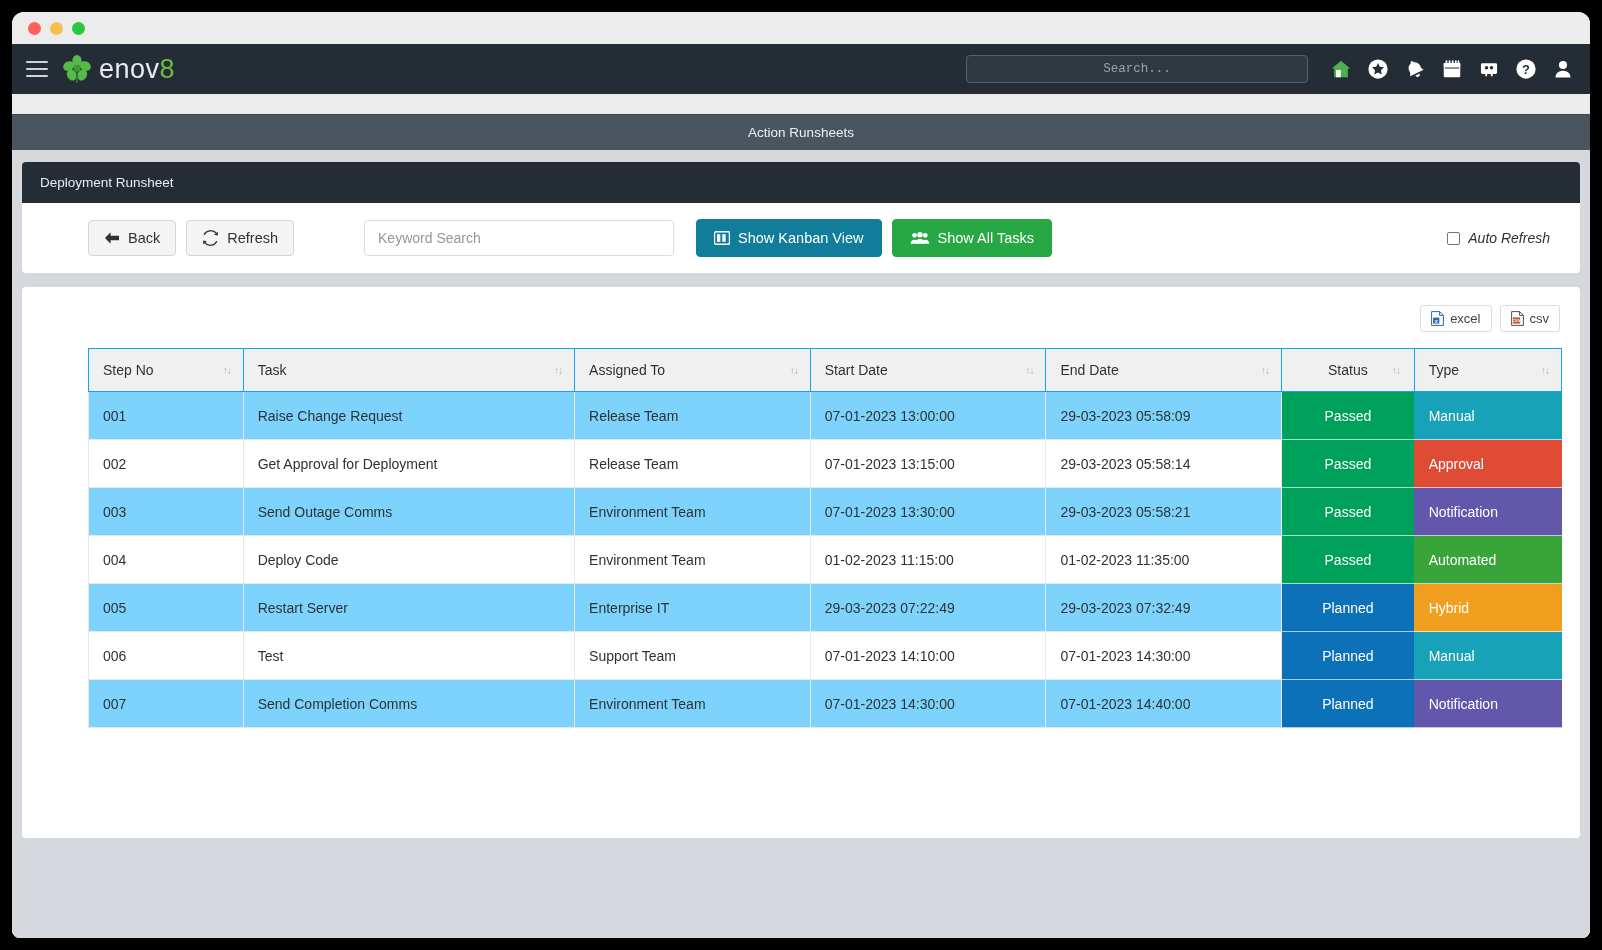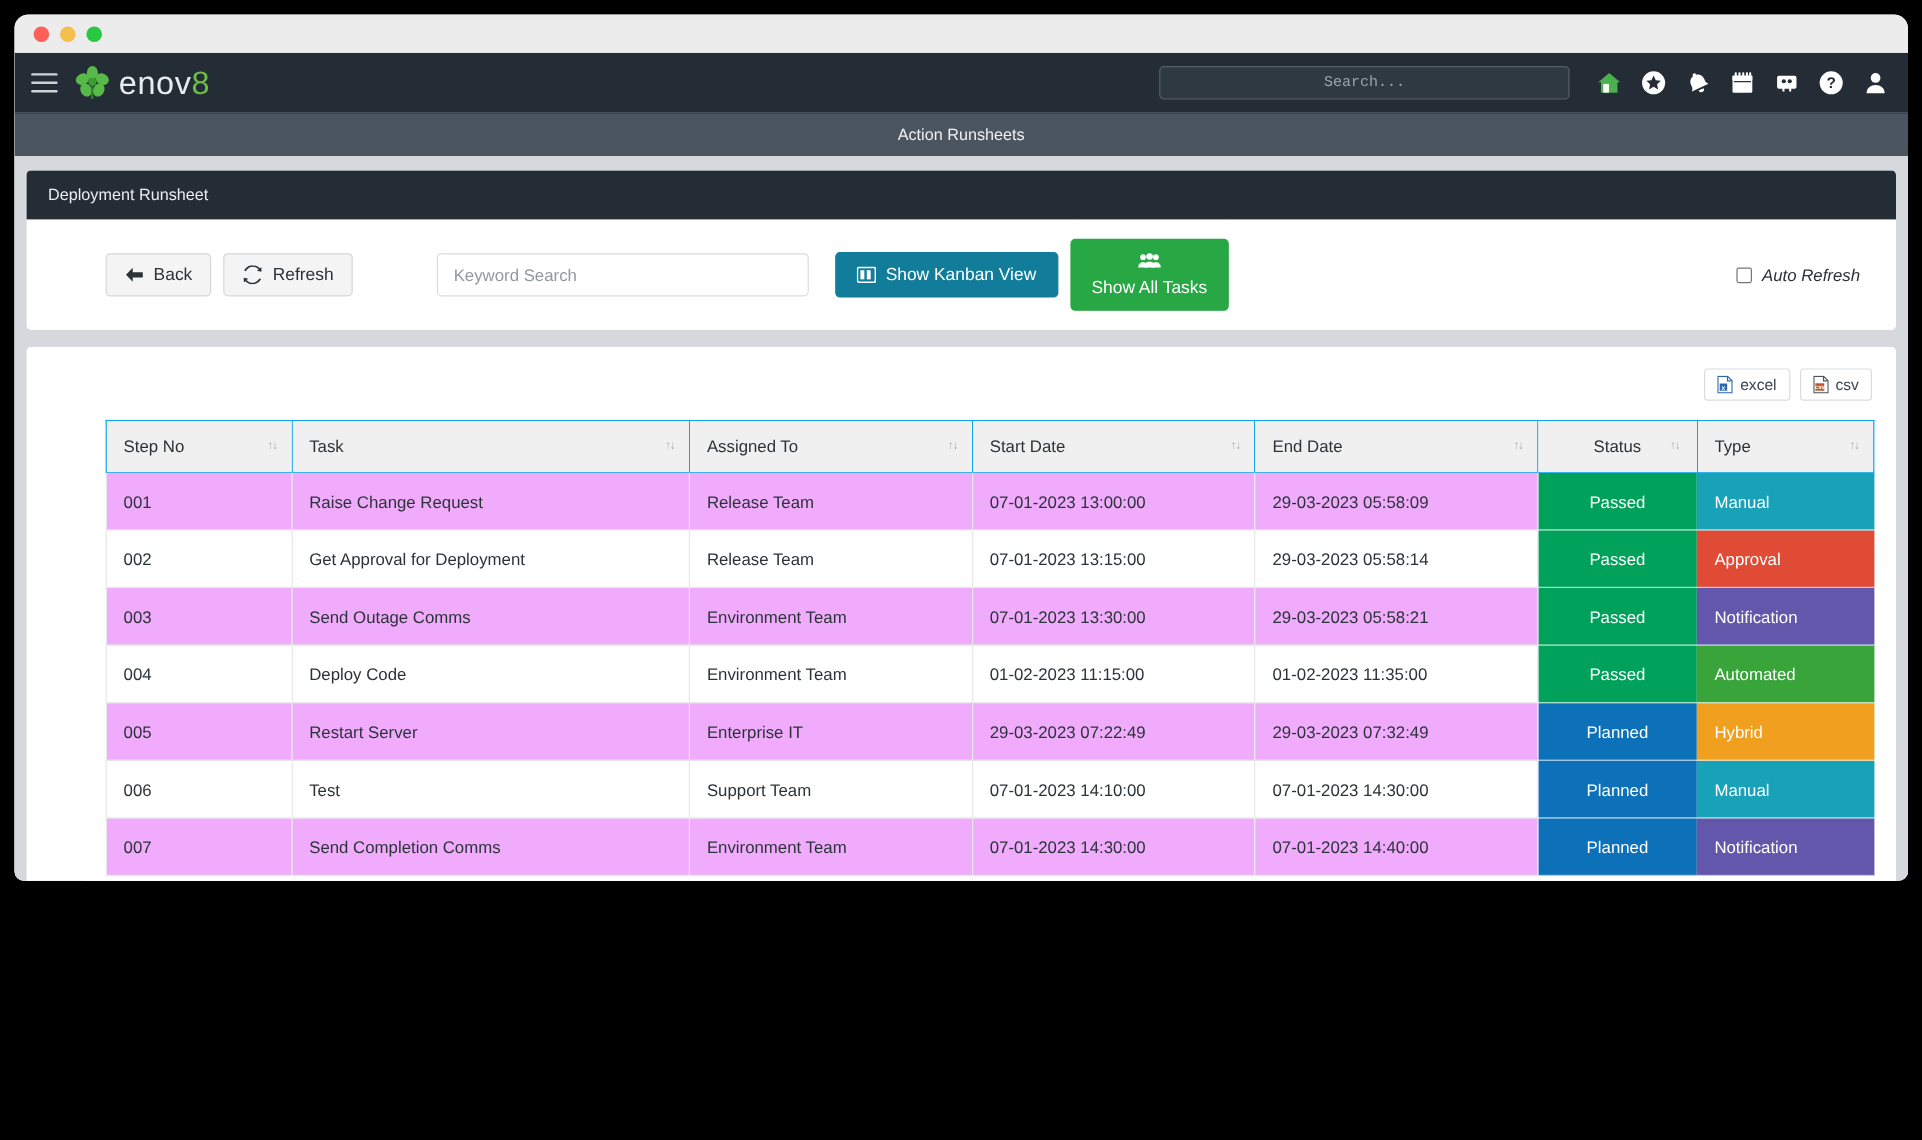--- a/index.html
+++ b/index.html
@@ -12,21 +12,21 @@
   #root {
     position: relative;
     width: 1602px; height: 950px;
     background: #000;
   }
 
   
   .window {
     position: absolute;
     left: 12px; top: 12px;
-    width: 1578px; height: 722px;
+    width: 1578px; height: 926px;
     background: #ececec;
     border-radius: 12px 12px 8px 8px;
     overflow: hidden;
     box-shadow: 0 2px 14px rgba(0,0,0,.5);
   }
   .titlebar {
     height: 32px;
     background: #ececec;
     display: flex; align-items: center;
     padding-left: 16px;
@@ -81,20 +81,21 @@
   .nav-icons .nicon { width: 22px; height: 22px; display: block; cursor: pointer; }
 
   
   .page-banner {
     height: 36px;
     background: #4b5560;
     color: #eef1f3;
     font-size: 13.5px;
     display: flex; align-items: center; justify-content: center;
     border-top: 1px solid #3a444d;
+    margin-top: 20px;
   }
 
   
   .content {
     background: #d5d9de;
     padding: 12px 10px 0 10px;
     height: 808px;
   }
 
   .panel { border-radius: 4px; overflow: hidden; margin-bottom: 14px; }
@@ -117,21 +118,21 @@
     font-size: 14.5px;
     border-radius: 4px;
     padding: 9px 15px;
     cursor: pointer;
     white-space: nowrap;
   }
   .btn-light {
     background: #f4f4f4; border: 1px solid #d6d6d6; color: #2b3338;
   }
   .btn-teal { background: #127d9a; border: 1px solid #127d9a; color: #fff; padding: 10px 17px; }
-  .btn-green { background: #28a745; border: 1px solid #28a745; color: #fff; padding: 10px 17px; flex-direction: column; }
+  .btn-green { background: #28a745; border: 1px solid #28a745; color: #fff; padding: 10px 17px; }
   .btn svg { display:block; }
 
   .kw-search {
     flex: 0 0 auto;
     width: 310px; height: 36px;
     margin-left: 60px; margin-right: 12px;
     border: 1px solid #d8dde1;
     border-radius: 4px;
     background: #fff;
     color: #9098a0;
@@ -178,21 +179,21 @@
   }
   thead th.center { text-align: center; }
   thead th.center .sorter { right: 14px; }
   tbody td {
     border: 1px solid #e8e8e8;
     font-size: 14px;
     color: #2b3338;
     padding: 15px 14px;
     height: 48px;
   }
-  tbody tr.odd td { background: #f0abfc; }
+  tbody tr.odd td { background: #7dd3fc; }
   tbody tr.even td { background: #fff; }
   td.badge-cell {
     color: #fff; text-align: center; border-color: transparent;
     border-top: 1px solid rgba(255,255,255,.65);
     border-bottom: 1px solid rgba(255,255,255,.65);
   }
   td.type-cell { text-align: left; }
   .table-tail { height: 110px; background:#fff;}
 </style>
 </head>

